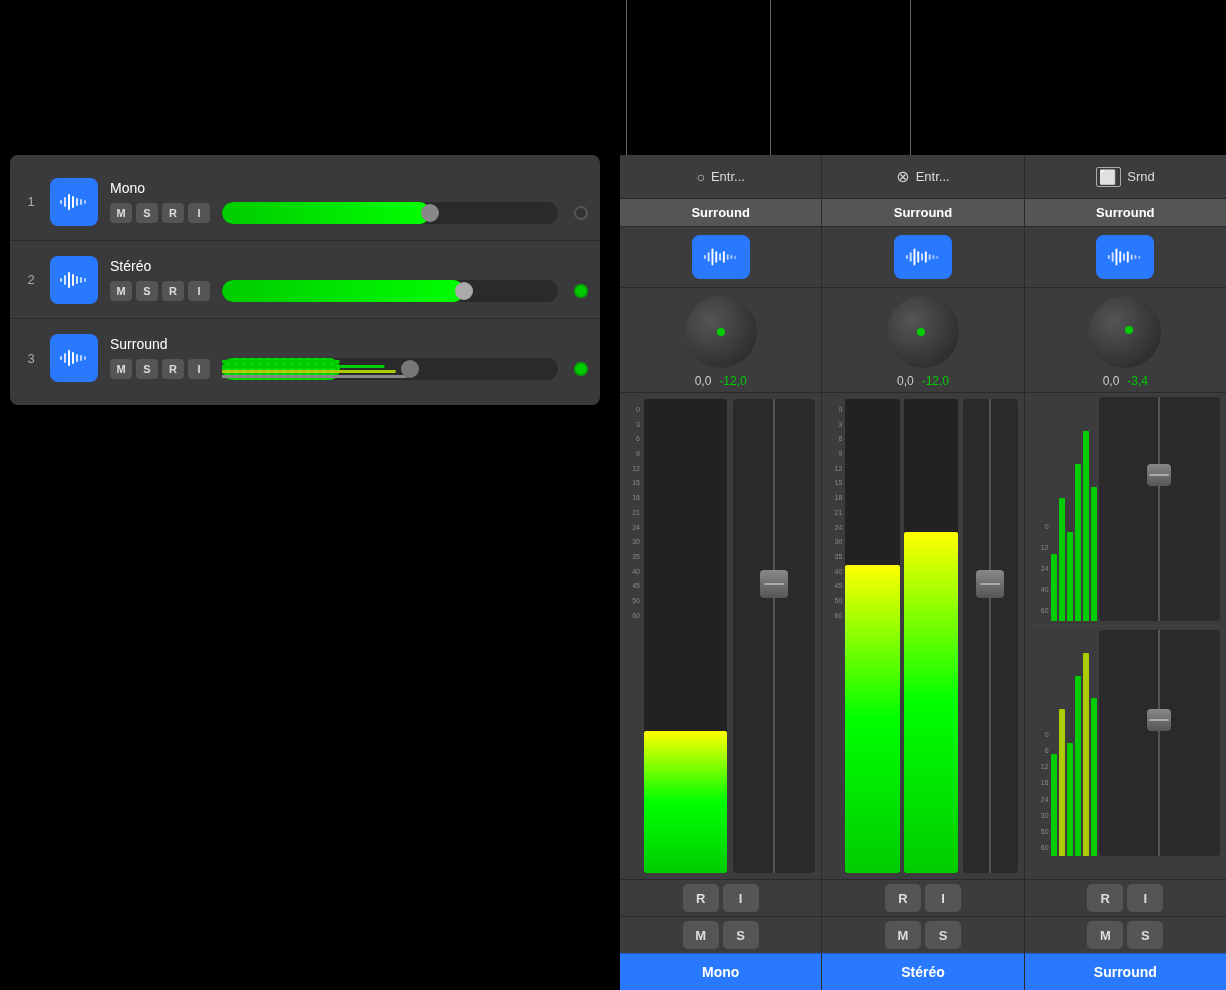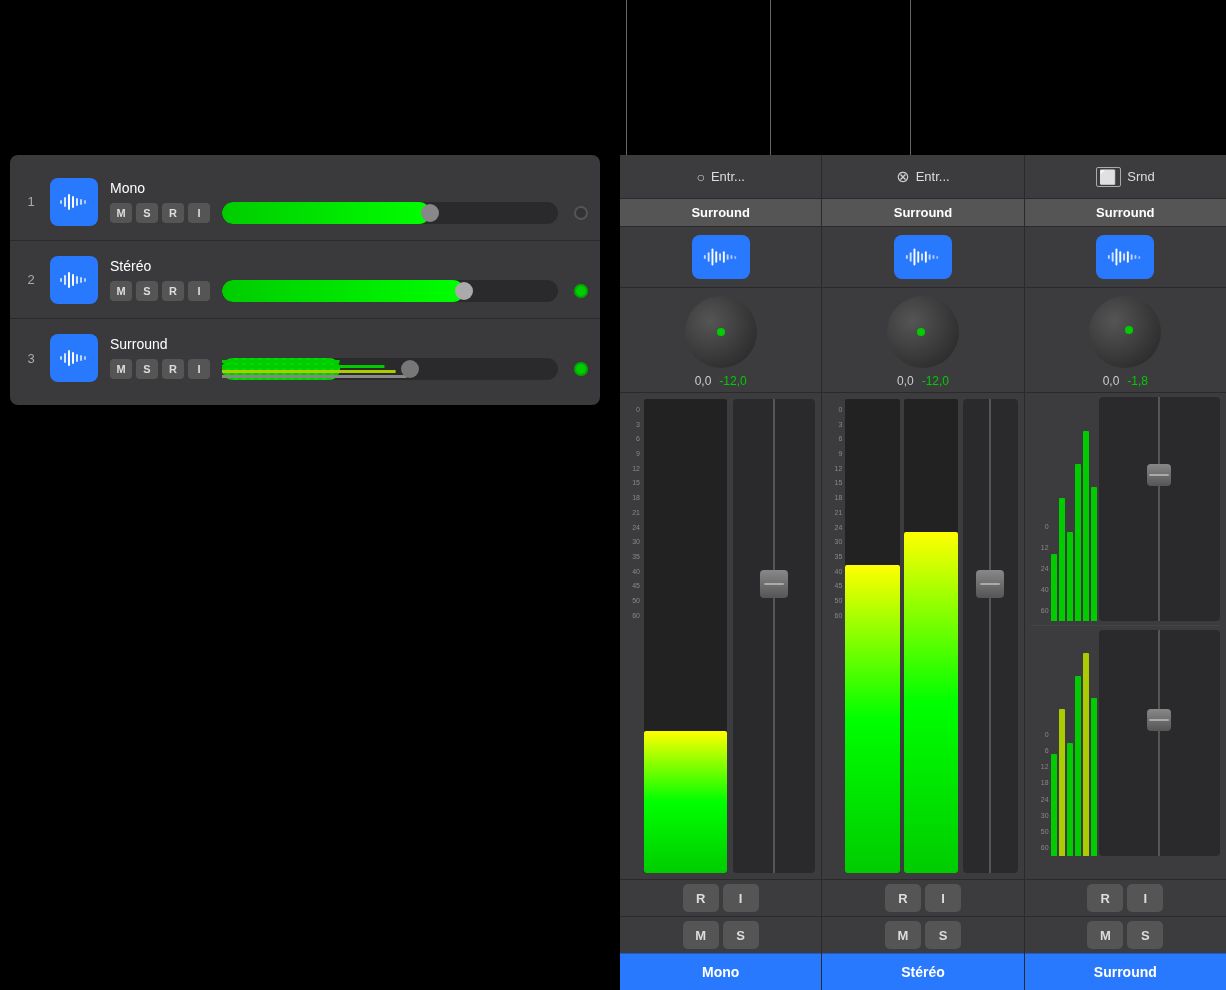--- a/index.html
+++ b/index.html
@@ -652,21 +652,21 @@
             <rect x="34" y="11" width="2" height="3" rx="1" fill="white" opacity="0.5"></rect>
           </svg>
         </div>
       </div>
       <div class="channel-knob-area">
         <div class="knob" style="width:72px;height:72px;">
           <div class="knob-dot offset-right"></div>
         </div>
         <div class="knob-values">
           <span class="knob-val">0,0</span>
-          <span class="knob-val green">-1,8</span>
+          <span class="knob-val green">-3,4</span>
         </div>
       </div>
 
       <div class="channel-fader-section" style="height:320px;flex-direction:column;padding:4px 6px;gap:0;">
 
         <div style="display:flex;flex-direction:row;gap:2px;height:48%;align-items:flex-end;border-bottom:1px solid #444;padding-bottom:4px;">
           <div style="display:flex;flex-direction:column;align-items:flex-end;width:18px;font-size:7px;color:#888;">
             <span style="line-height:3">0</span>
             <span style="line-height:3">12</span>
             <span style="line-height:3">24</span>

